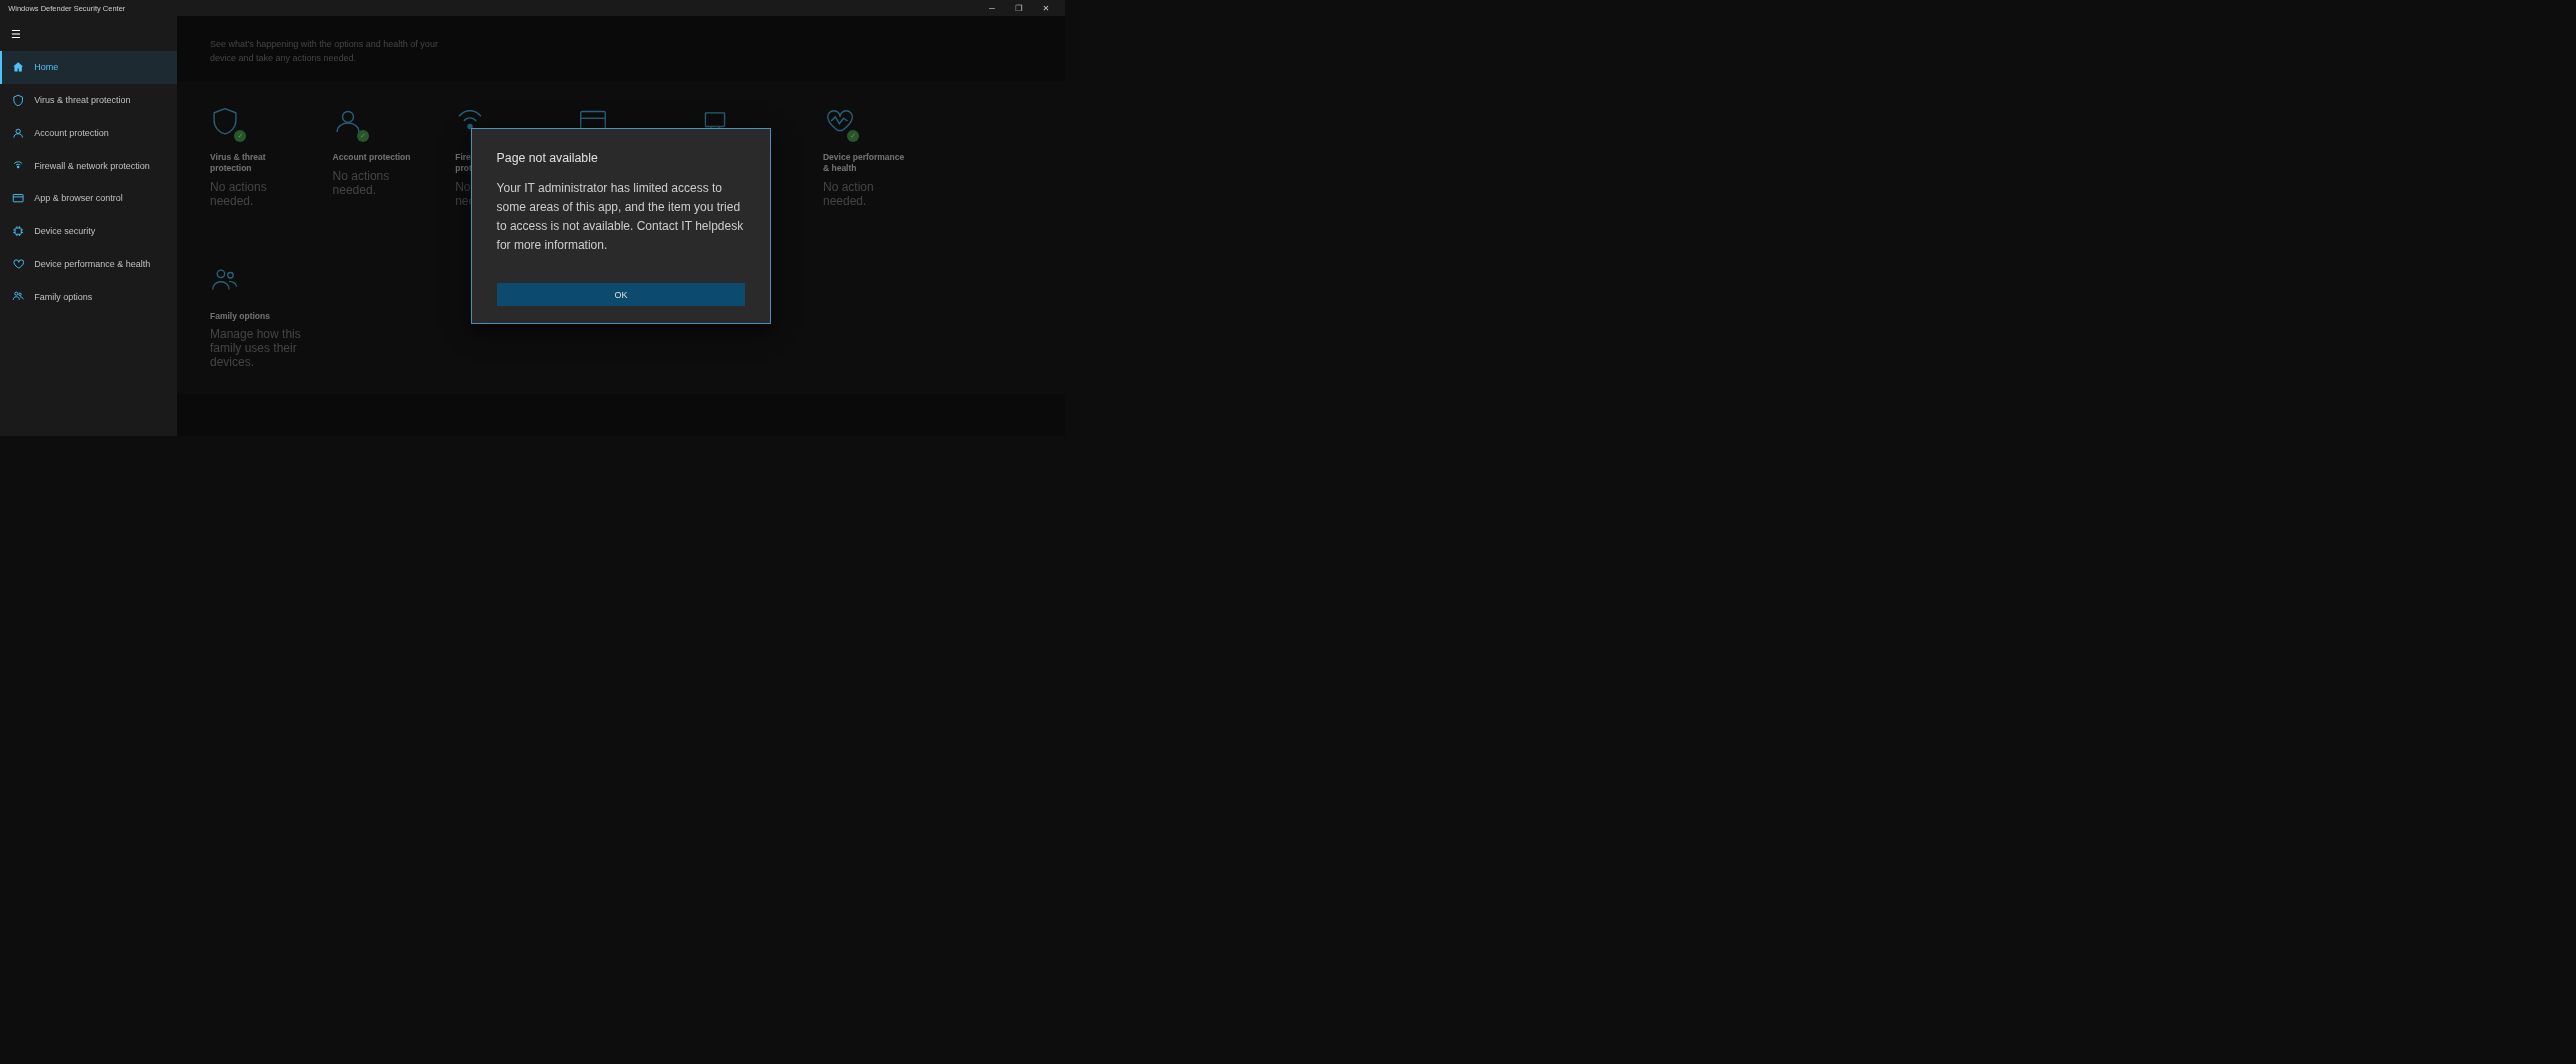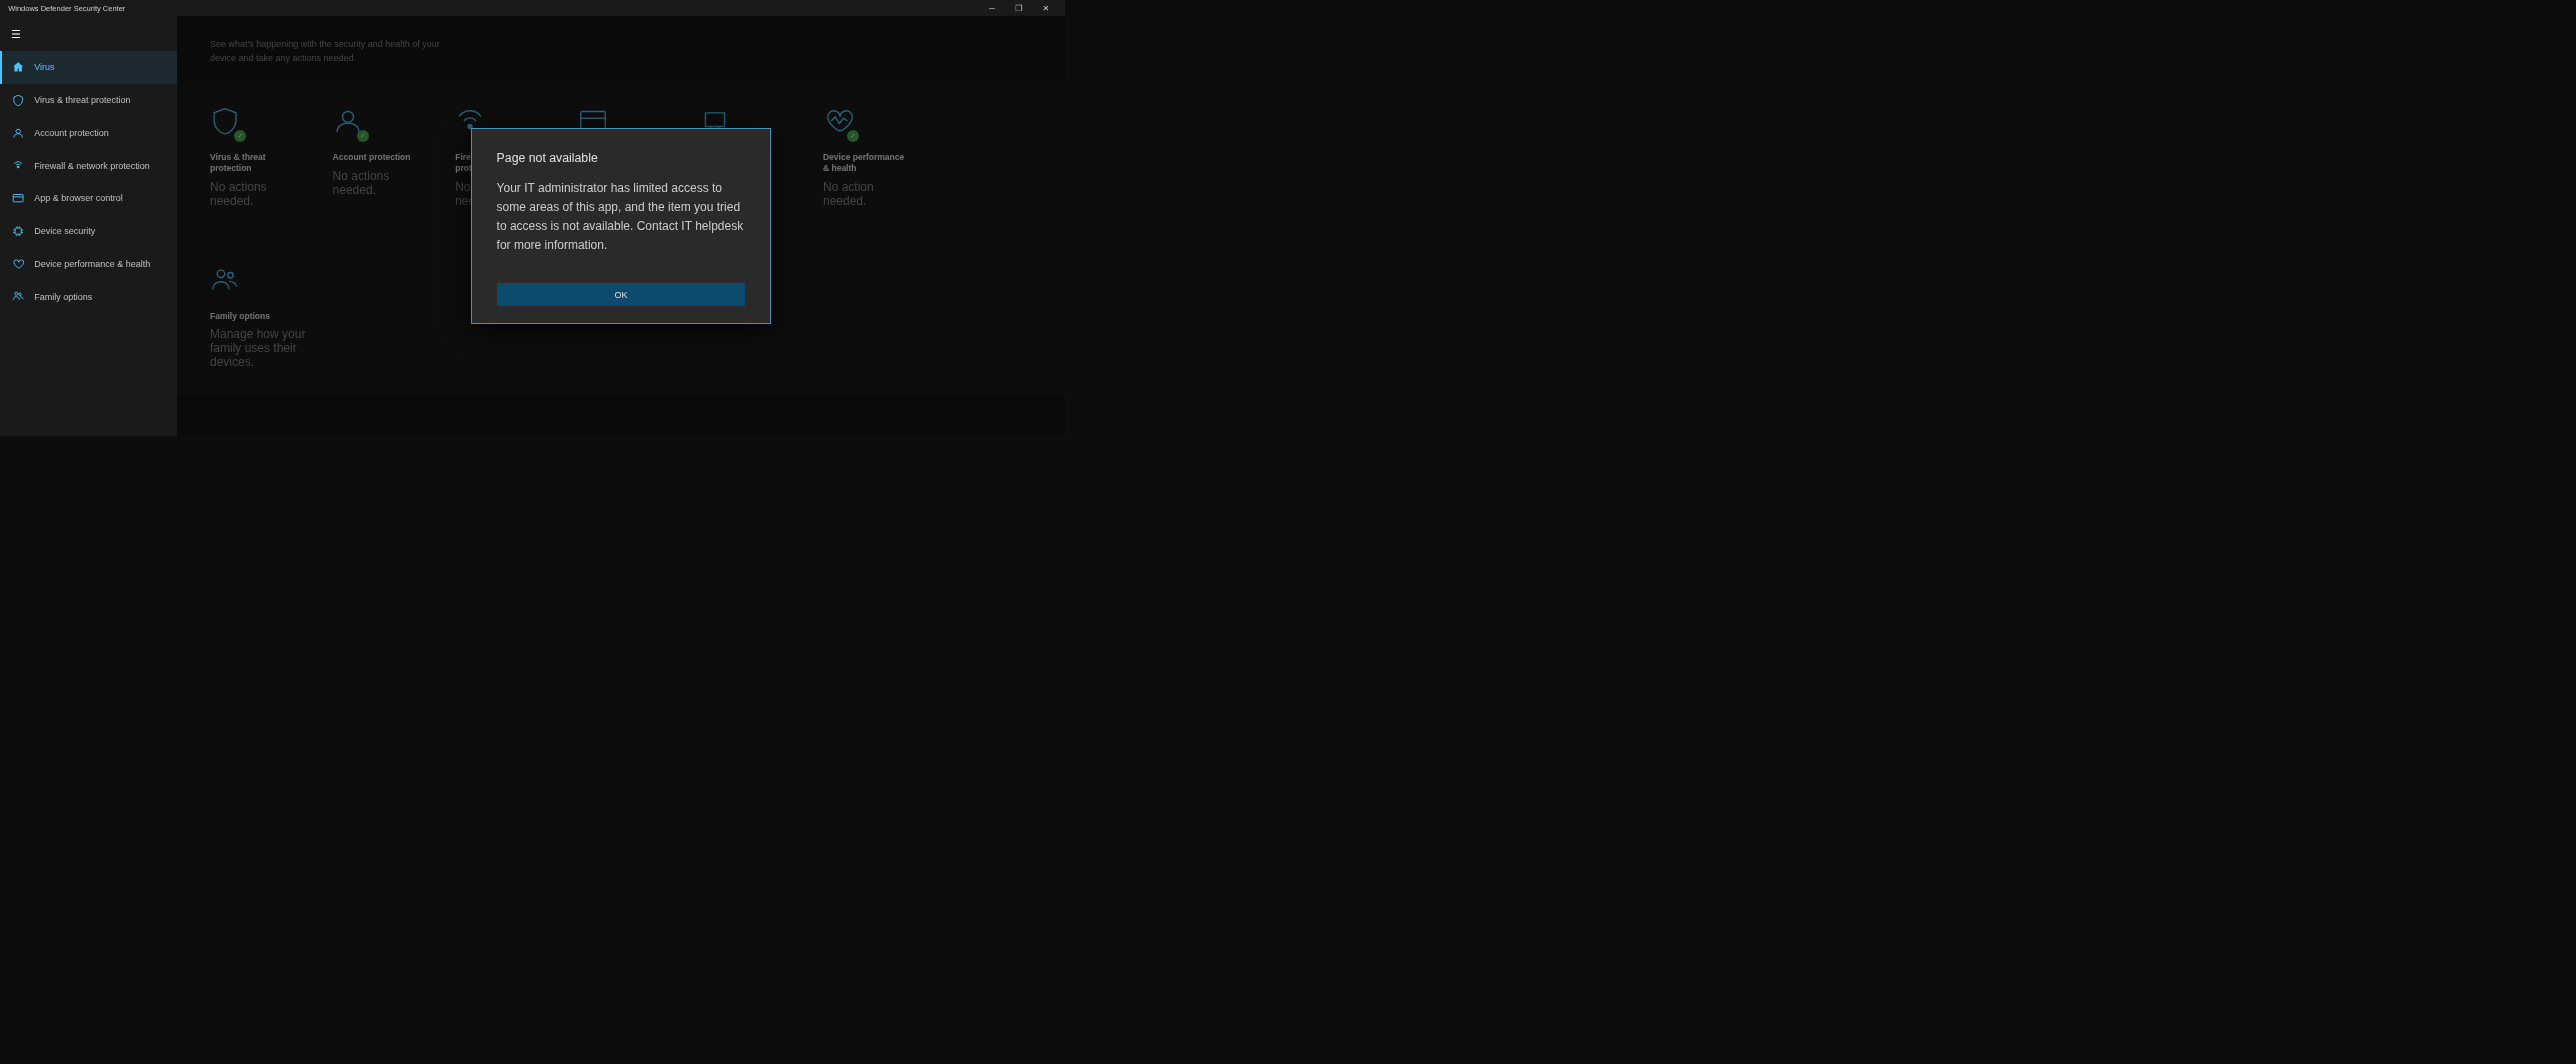--- a/index.html
+++ b/index.html
@@ -266,21 +266,21 @@
     <div class="hamburger">
       <span>☰</span>
     </div>
 
     <div class="nav-item active">
       <div class="nav-icon">
         <svg viewBox="0 0 20 20" width="12.3" height="12.3" fill="#4fc3f7">
           <path d="M10 2L2 9h2v8h5v-5h2v5h5V9h2L10 2z"></path>
         </svg>
       </div>
-      <span>Virus</span>
+      <span>Home</span>
     </div>
 
     <div class="nav-item">
       <div class="nav-icon">
         <svg viewBox="0 0 20 20" width="12.3" height="12.3" fill="none" stroke="#4fc3f7" stroke-width="1.5">
           <path d="M10 2L3 5v5c0 4.5 3 8 7 9 4-1 7-4.5 7-9V5L10 2z"></path>
         </svg>
       </div>
       <span>Virus &amp; threat protection</span>
     </div>
@@ -351,21 +351,21 @@
           <path d="M13 11c2.5 0 5 1.5 5 4"></path>
         </svg>
       </div>
       <span>Family options</span>
     </div>
   </nav>
 
   <main class="main-content">
 
     <div class="header-section">
-      <p class="page-subtitle">See what's happening with the security and health of your device and take any actions needed.</p>
+      <p class="page-subtitle">See what's happening with the options and health of your device and take any actions needed.</p>
     </div>
 
     <div class="cards-area">
 
       <div class="card">
         <div class="card-icon-wrap">
           <svg viewBox="0 0 44 44" fill="none" stroke="#4fc3f7" stroke-width="2">
             <path d="M22 4L6 10v11c0 10 7 18 16 20 9-2 16-10 16-20V10L22 4z"></path>
           </svg>
           <div class="check-badge">✓</div>
@@ -440,21 +440,21 @@
       <div class="card family-card" style="margin-top:16.4px; width:136px;">
         <div class="card-icon-wrap">
           <svg viewBox="0 0 44 44" fill="none" stroke="#4fc3f7" stroke-width="2">
             <circle cx="16" cy="13" r="5.5"></circle>
             <circle cx="30" cy="15" r="4"></circle>
             <path d="M4 36c0-7 5.5-11.5 12-11.5s12 4.5 12 11.5"></path>
             <path d="M28 24c5 0 11 3 11 8"></path>
           </svg>
         </div>
         <div class="card-title">Family options</div>
-        <div class="card-subtitle">Manage how your family uses their devices.</div>
+        <div class="card-subtitle">Manage how this family uses their devices.</div>
       </div>
 
     </div>
 
     <div class="modal-overlay">
       <div class="modal-dialog">
         <div class="modal-body">
           <h2 class="modal-title">Page not available</h2>
           <p class="modal-text">Your IT administrator has limited access to some areas of this app, and the item you tried to access is not available.  Contact IT helpdesk for more information.</p>
         </div>

